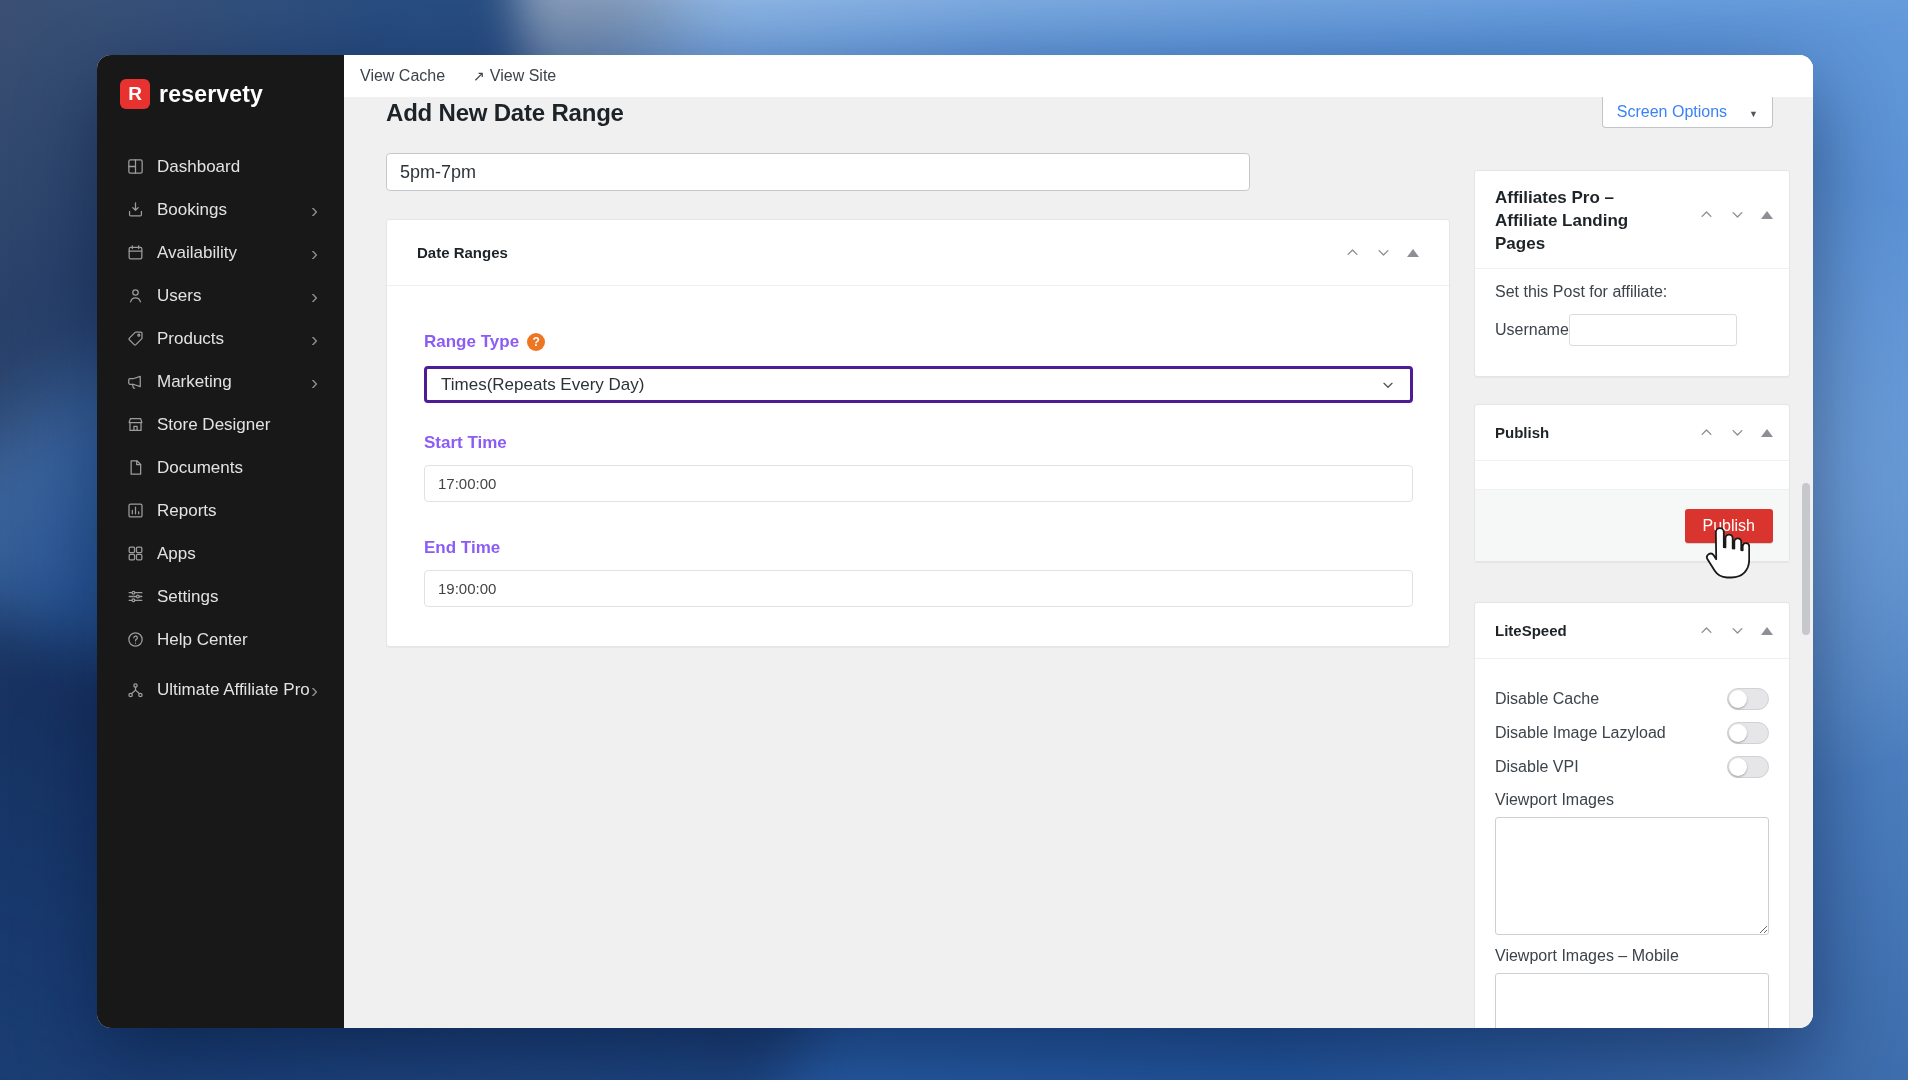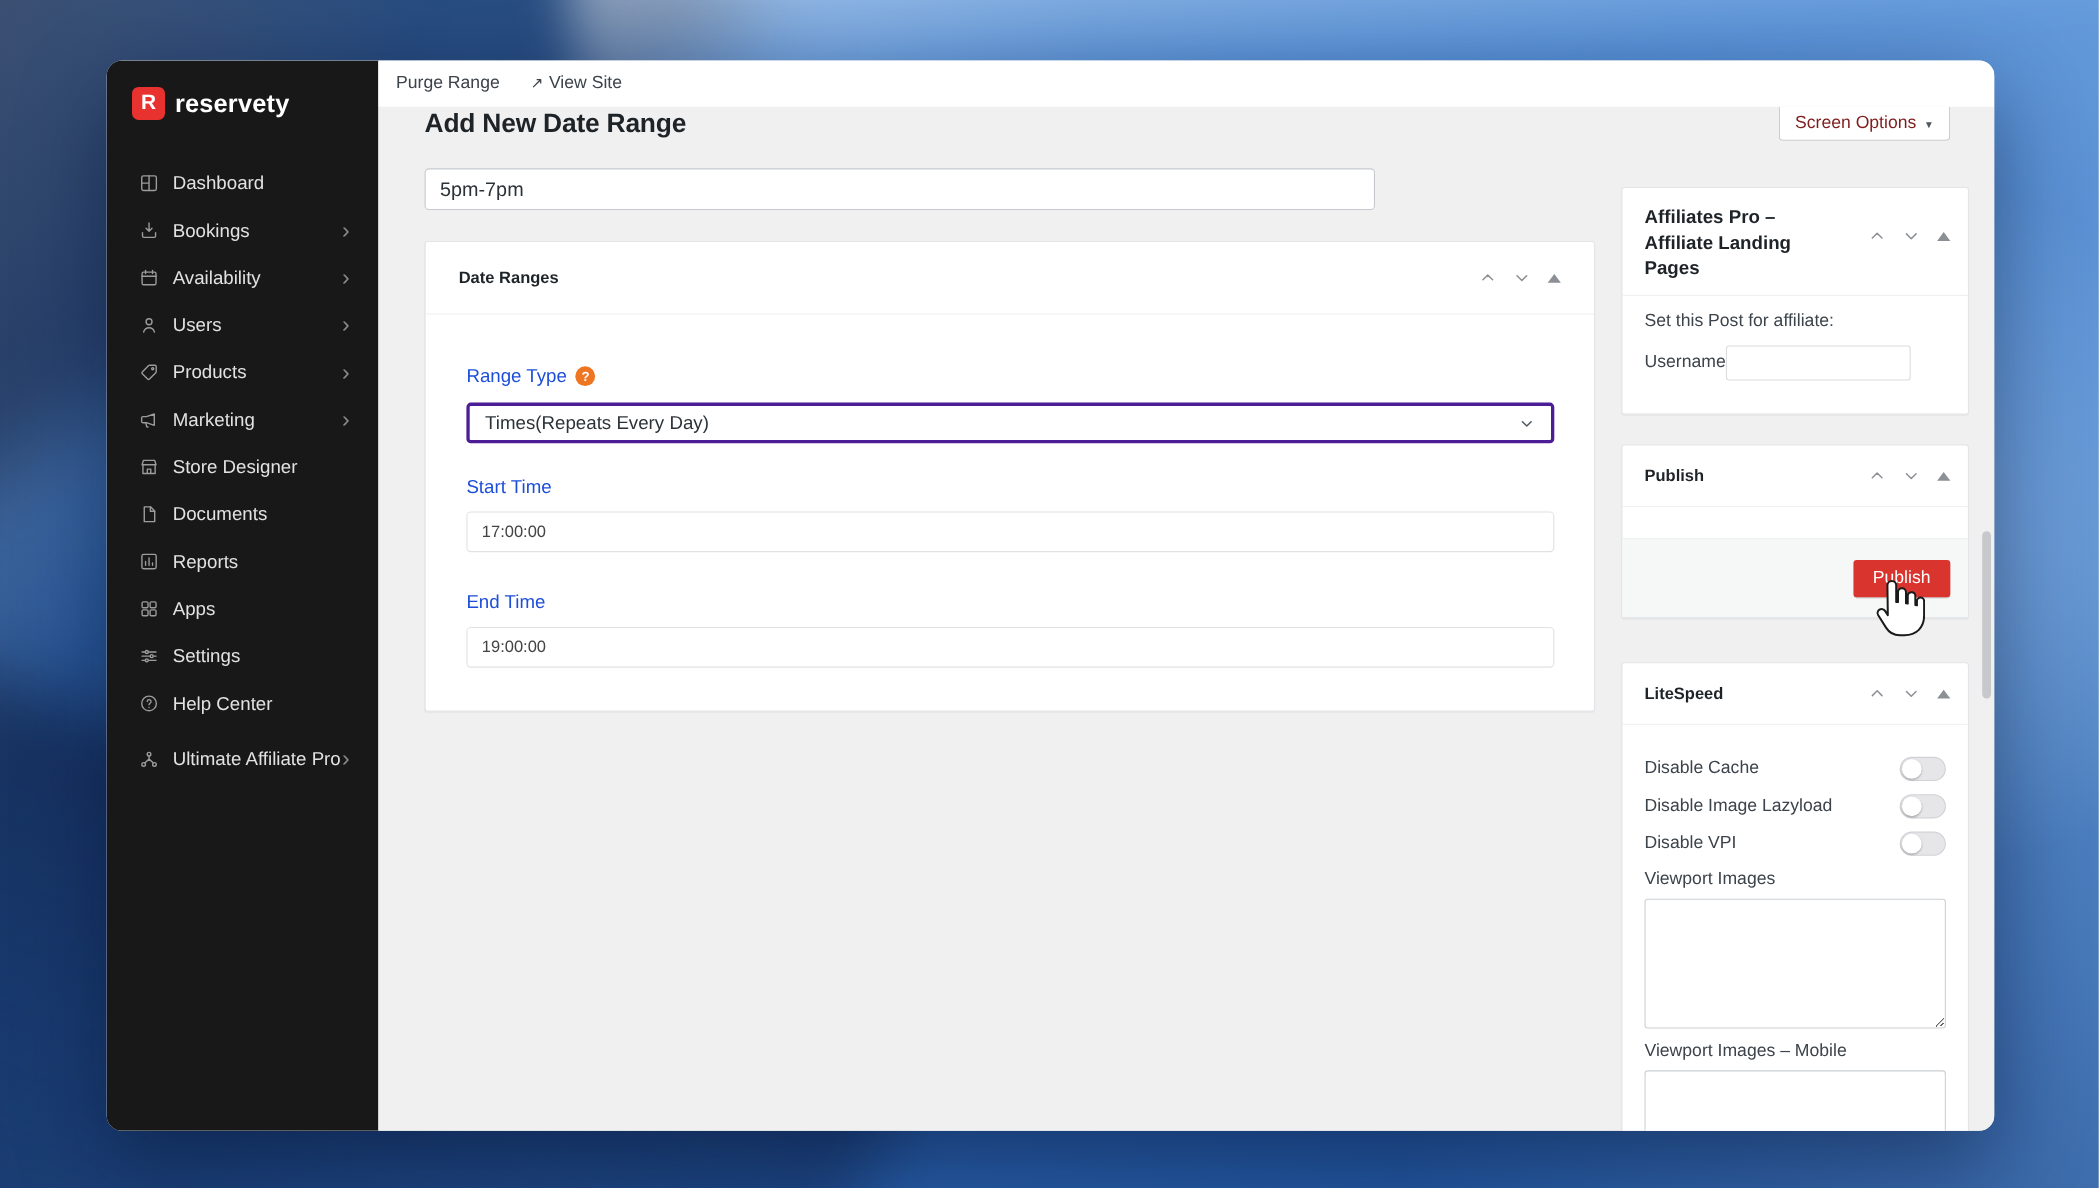--- a/index.html
+++ b/index.html
@@ -42,21 +42,21 @@
 
   
   .main-area { position:relative; flex:1; background:#f0f0f1; overflow:hidden; }
   .admin-topbar { position:absolute; top:0; left:0; right:0; height:42px; background:#fff;
     display:flex; align-items:center; padding-left:16px; gap:28px; }
   .topbar-link { font-size:16px; color:#3c434a; cursor:pointer; display:flex; align-items:center; gap:5px; }
   .ext-icon::before { content:"\2197"; font-size:14px; color:#3c434a; }
 
   .screen-options { position:absolute; top:42px; right:40px; height:31px; background:#fff;
     border:1px solid #c3c4c7; border-top:none; border-radius:0 0 4px 4px;
-    display:flex; align-items:center; gap:7px; padding:0 14px; font-size:16px; color:#7f1d1d; cursor:pointer;text-align:right; }
+    display:flex; align-items:center; gap:22px; padding:0 14px; font-size:16px; color:#3b82f6; cursor:pointer;text-align:right; }
   .chev-down-icon::before { content:"\25BC"; font-size:9px; color:#50575e; }
 
   .page-title { position:absolute; left:42px; top:44px; font-size:24px; font-weight:600;
     color:#1d2327; letter-spacing:-.2px; }
 
   .title-input { position:absolute; left:42px; top:98px; width:864px; height:38px;
     border:1px solid #c5c9ce; border-radius:4px; background:#fff; padding:0 13px;
     font-size:18px; color:#2c3338; font-family:"Liberation Sans", sans-serif; }
 
   
@@ -64,22 +64,22 @@
     box-shadow:0 1px 1px rgba(0,0,0,.04); }
   .dr-panel { left:42px; top:164px; width:1064px; height:428px; }
   .pbox-header { display:flex; align-items:center; border-bottom:1px solid #f0f0f1; }
   .dr-header { height:66px; padding:0 30px; }
   .pbox-title { font-size:15px; font-weight:700; color:#1d2327; }
   .pbox-arrows { margin-left:auto; display:flex; align-items:center; gap:16px; color:#8c8f94; }
   .arrow-btn { display:flex; align-items:center; cursor:pointer; }
   .tri-up { width:0; height:0; border-left:6px solid transparent; border-right:6px solid transparent;
     border-bottom:8px solid #8c8f94; }
   .dr-body { padding:46px 37px 0 37px; }
-  .field-label { display:flex; align-items:center; gap:8px; font-size:17px; font-weight:400;
-    color:#1d4ed8; margin-bottom:14px; }
+  .field-label { display:flex; align-items:center; gap:8px; font-size:17px; font-weight:700;
+    color:#8b5cf6; margin-bottom:14px; }
   .help-icon { width:18px; height:18px; border-radius:50%; background:#ee7623; color:#fff;
     display:flex; align-items:center; justify-content:center; font-size:12px; font-weight:bold; cursor:pointer; }
   .help-icon::before { content:"?"; }
   .select-box { width:989px; height:37px; border:3px solid #4c1d95; border-radius:4px; background:#fff;
     display:flex; align-items:center; padding:0 14px; font-size:17px; color:#2c3338; cursor:pointer; }
   .select-chev { margin-left:auto; color:#50575e; display:flex; }
   .time-input { width:989px; height:37px; border:1px solid #e0e2e5; border-radius:4px; background:#fff;
     padding:0 13px; font-size:15px; color:#444; font-family:"Liberation Sans", sans-serif; }
   .lbl-start { margin-top:30px; margin-bottom:12px; }
   .lbl-end { margin-top:36px; margin-bottom:12px; }
@@ -277,21 +277,21 @@
           <span class="nav-label">Ultimate Affiliate Pro</span>
           <span class="nav-chev"></span>
         </div>
       </nav>
     </aside>
 
     <div class="main-area">
 
       <div class="admin-topbar">
         <span class="topbar-link">
-          <span>Purge Range</span>
+          <span>View Cache</span>
         </span>
         <span class="topbar-link">
           <span class="ext-icon"></span>
           <span>View Site</span>
         </span>
       </div>
 
       <div class="screen-options">
         <span>Screen Options</span>
         <span class="chev-down-icon"></span>

